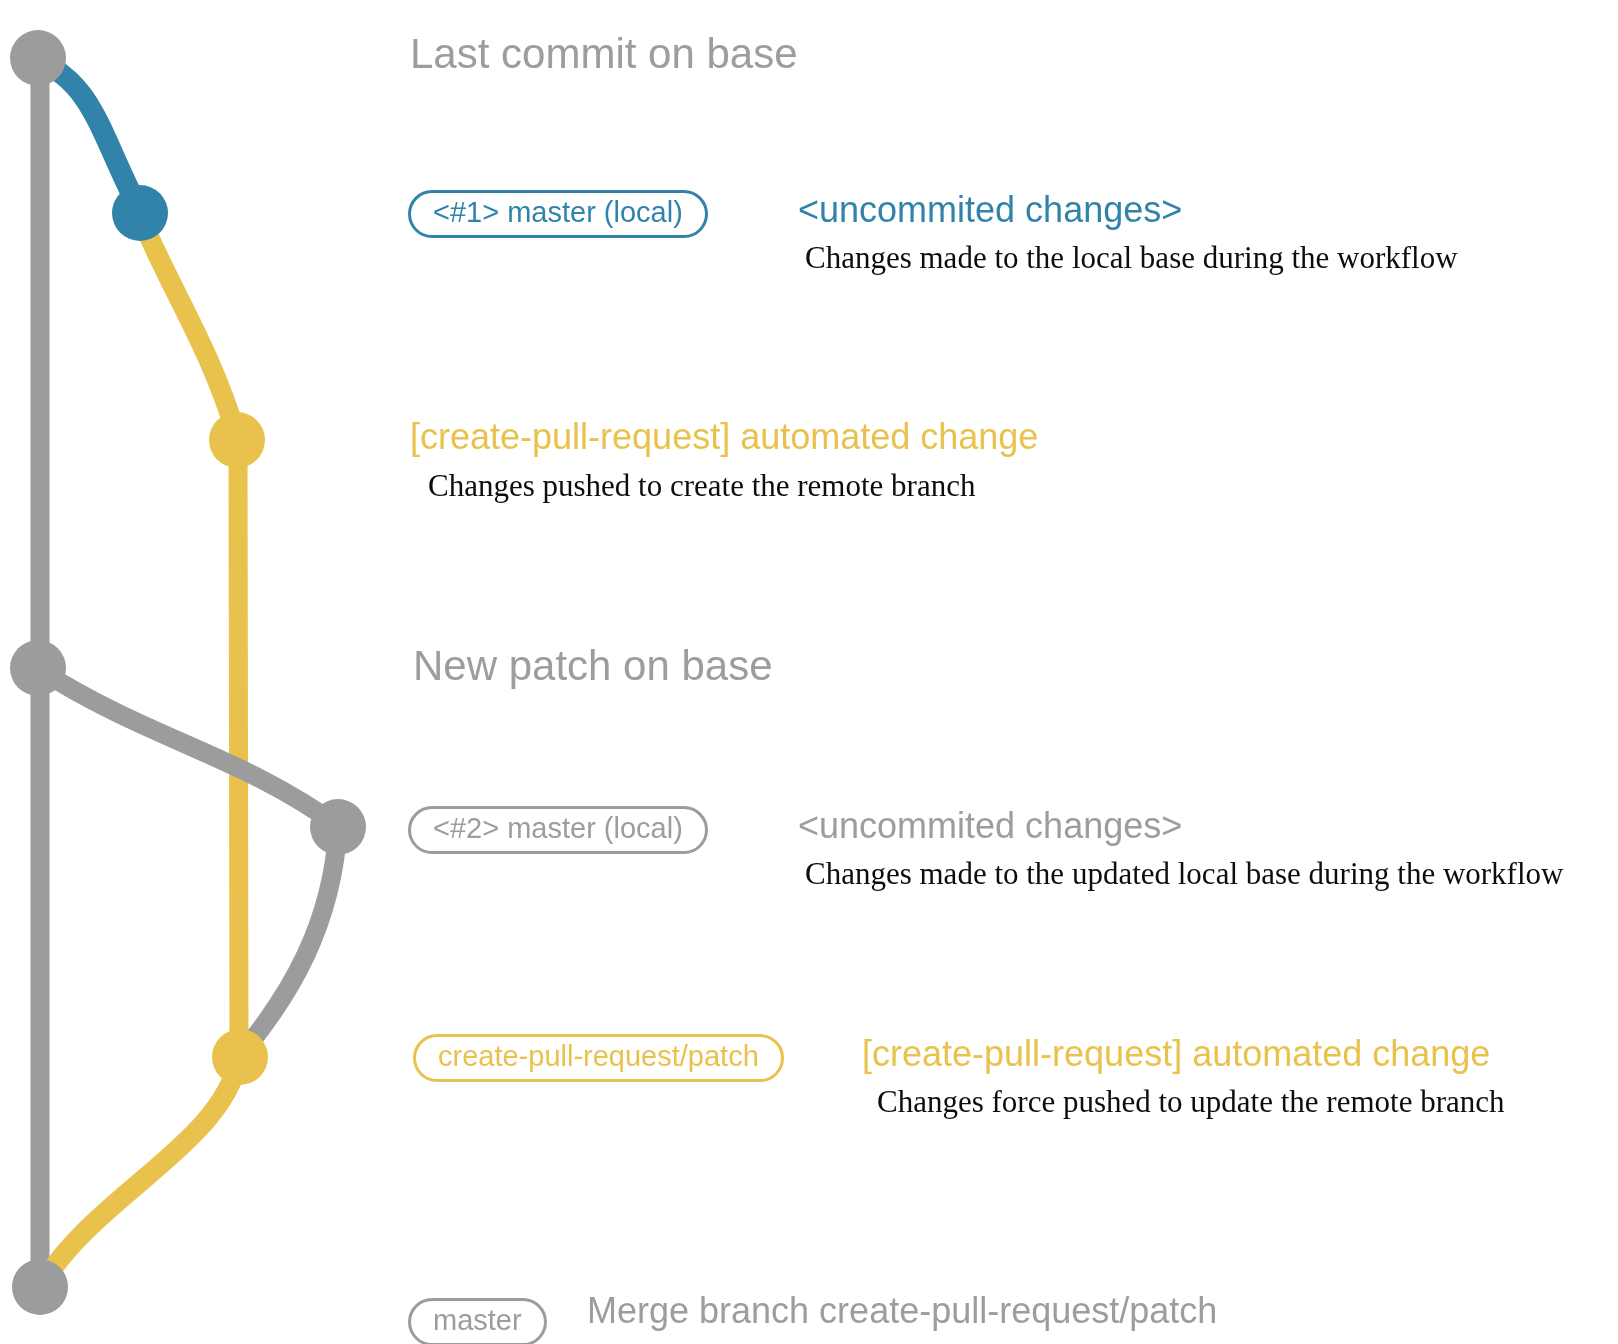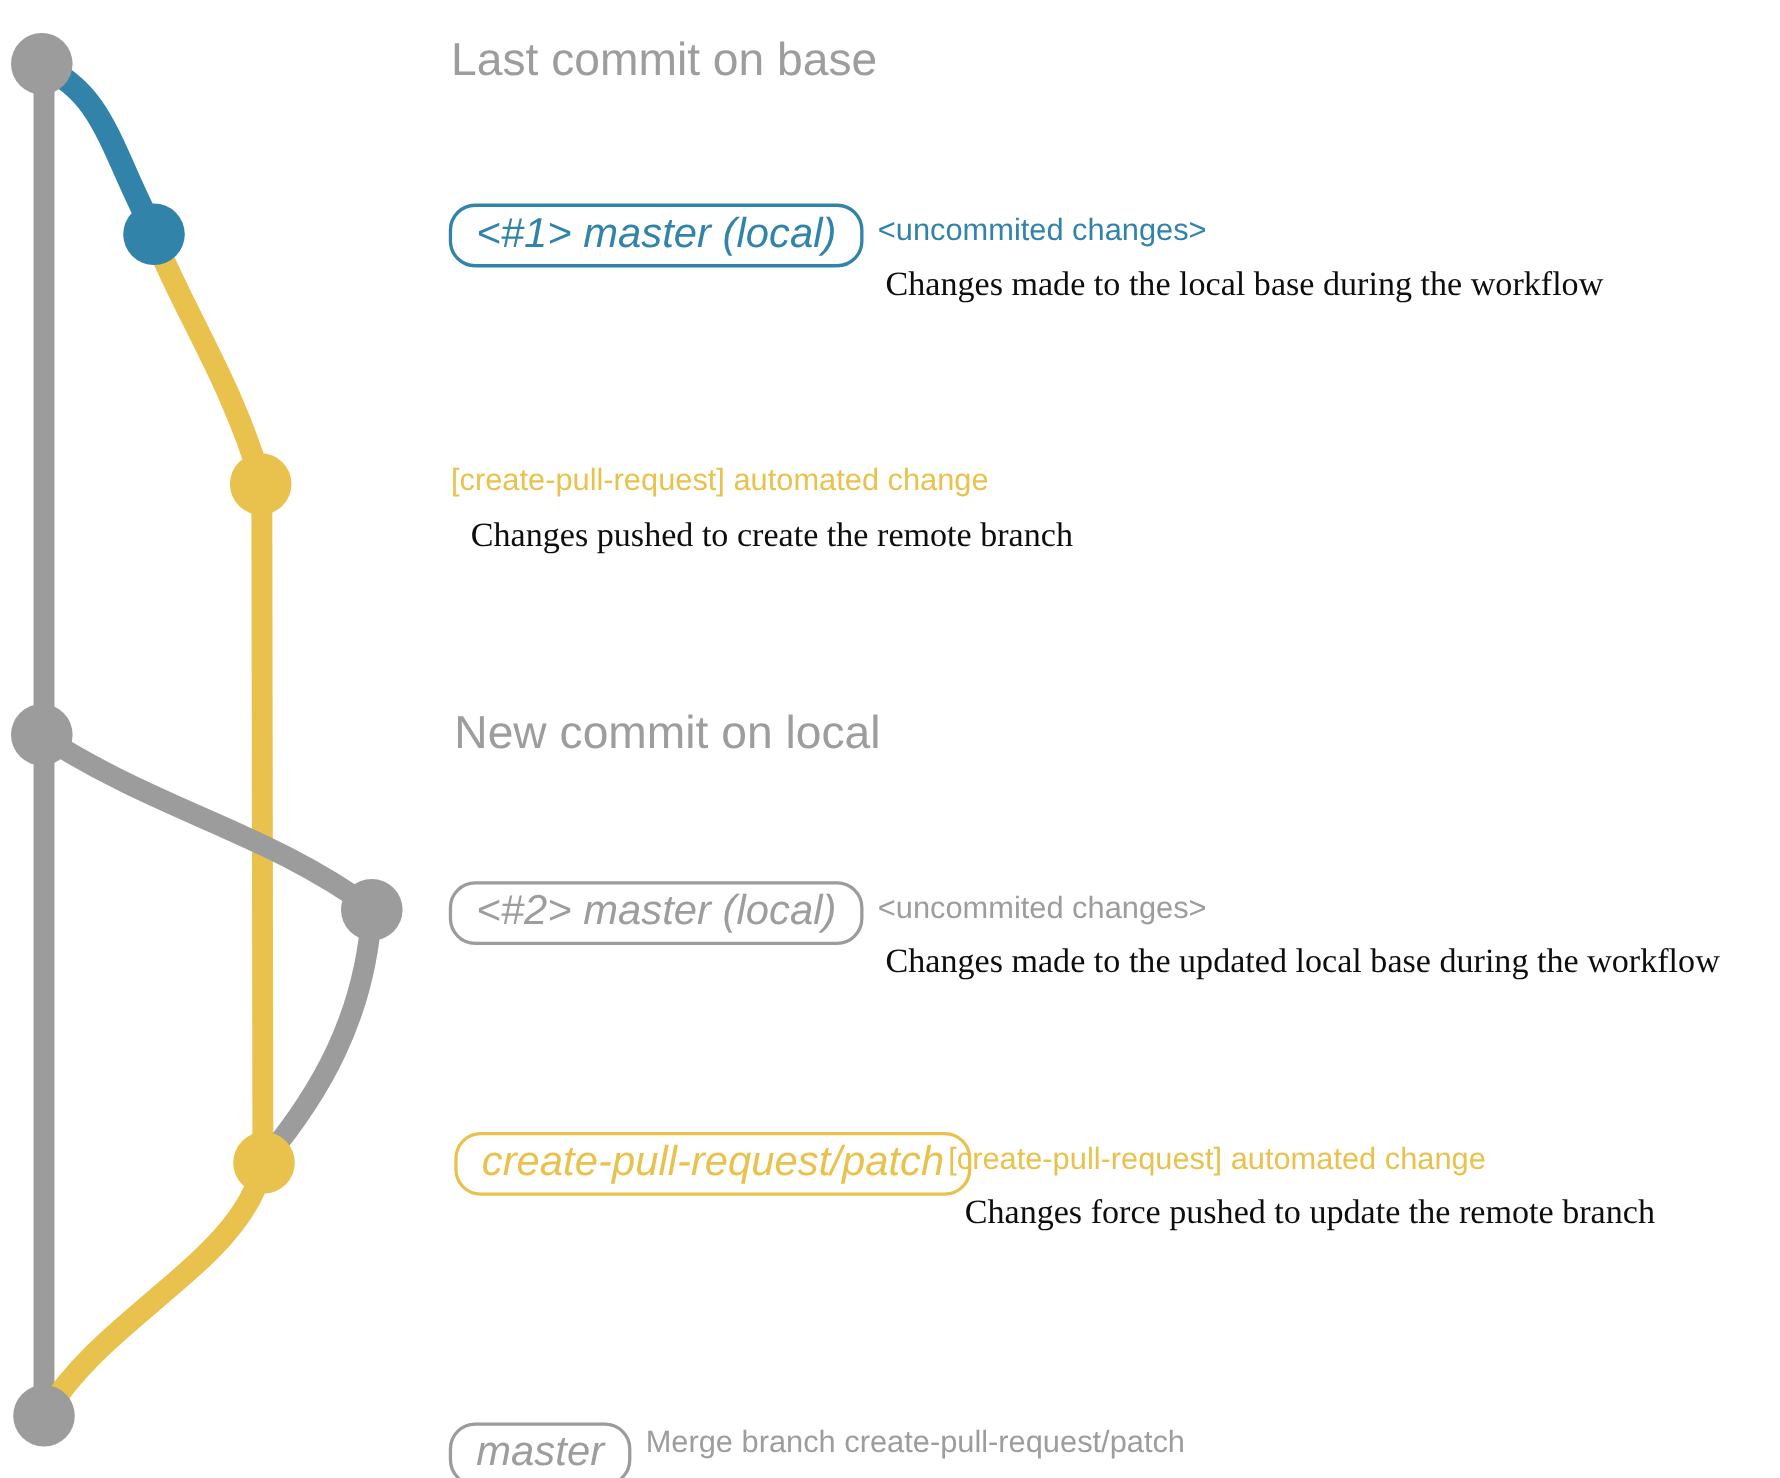--- a/index.html
+++ b/index.html
@@ -15,37 +15,36 @@
   .label{
     position:absolute;
     white-space:nowrap;
     transform:translateY(-50%);
     line-height:1.1;
   }
   .heading{
     font-size:42px;
     color:var(--c-gray_text);
   }
-  .side{font-size:28px;}
+  .side{font-size:36px;}
   .side.blue{color:var(--c-blue);}
   .side.gray{color:var(--c-gray_text);}
   .side.yellow{color:var(--c-yellow);}
   .serif{
     font-family:"Liberation Serif", serif;
     font-size:31px;
     color:var(--c-serif_text);
   }
   .badge{
     display:inline-block;
-    font-size:38px;
+    font-size:29px;
     padding:4px 22px 6px 22px;
     border:3px solid;
     border-radius:24px;
     background:#ffffff;
-    font-style:italic;
   }
   .badge.blue{color:var(--c-blue);border-color:var(--c-blue);}
   .badge.gray{color:var(--c-gray_text);border-color:var(--c-gray);}
   .badge.yellow{color:var(--c-yellow);border-color:var(--c-yellow);}
 </style>
 </head>
 <body>
 
 <div class="stage">
 
@@ -78,21 +77,21 @@
 
   <div class="label" style="left:408px;top:214px">
     <span class="badge blue">&lt;#1&gt; master (local)</span>
   </div>
   <div class="label side blue" style="left:798px;top:210px">&lt;uncommited changes&gt;</div>
   <div class="label serif" style="left:805px;top:258px">Changes made to the local base during the workflow</div>
 
   <div class="label side yellow" style="left:410px;top:437px">[create-pull-request] automated change</div>
   <div class="label serif" style="left:428px;top:486px">Changes pushed to create the remote branch</div>
 
-  <div class="label heading" style="left:413px;top:666px">New commit on local</div>
+  <div class="label heading" style="left:413px;top:666px">New patch on base</div>
 
   <div class="label" style="left:408px;top:830px">
     <span class="badge gray">&lt;#2&gt; master (local)</span>
   </div>
   <div class="label side gray" style="left:798px;top:826px">&lt;uncommited changes&gt;</div>
   <div class="label serif" style="left:805px;top:874px">Changes made to the updated local base during the workflow</div>
 
   <div class="label" style="left:413px;top:1058px">
     <span class="badge yellow">create-pull-request/patch</span>
   </div>

